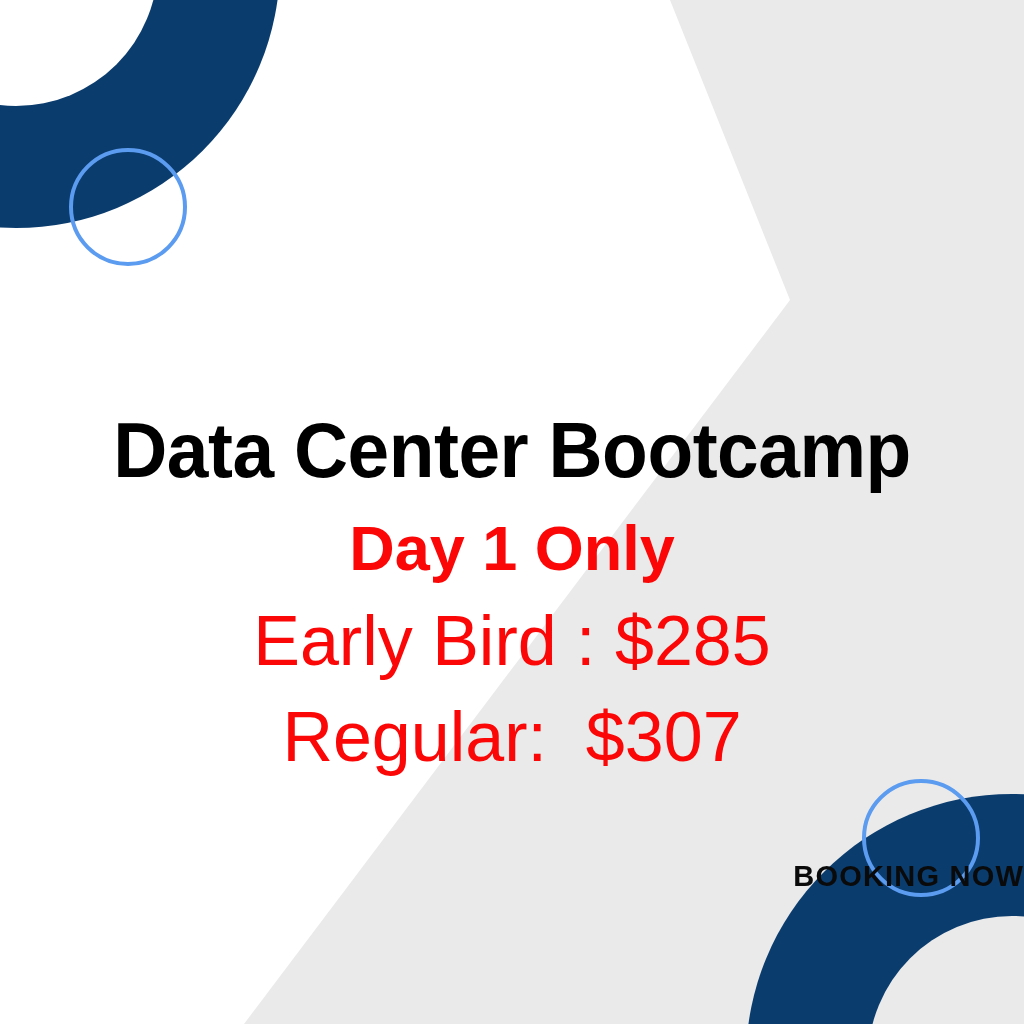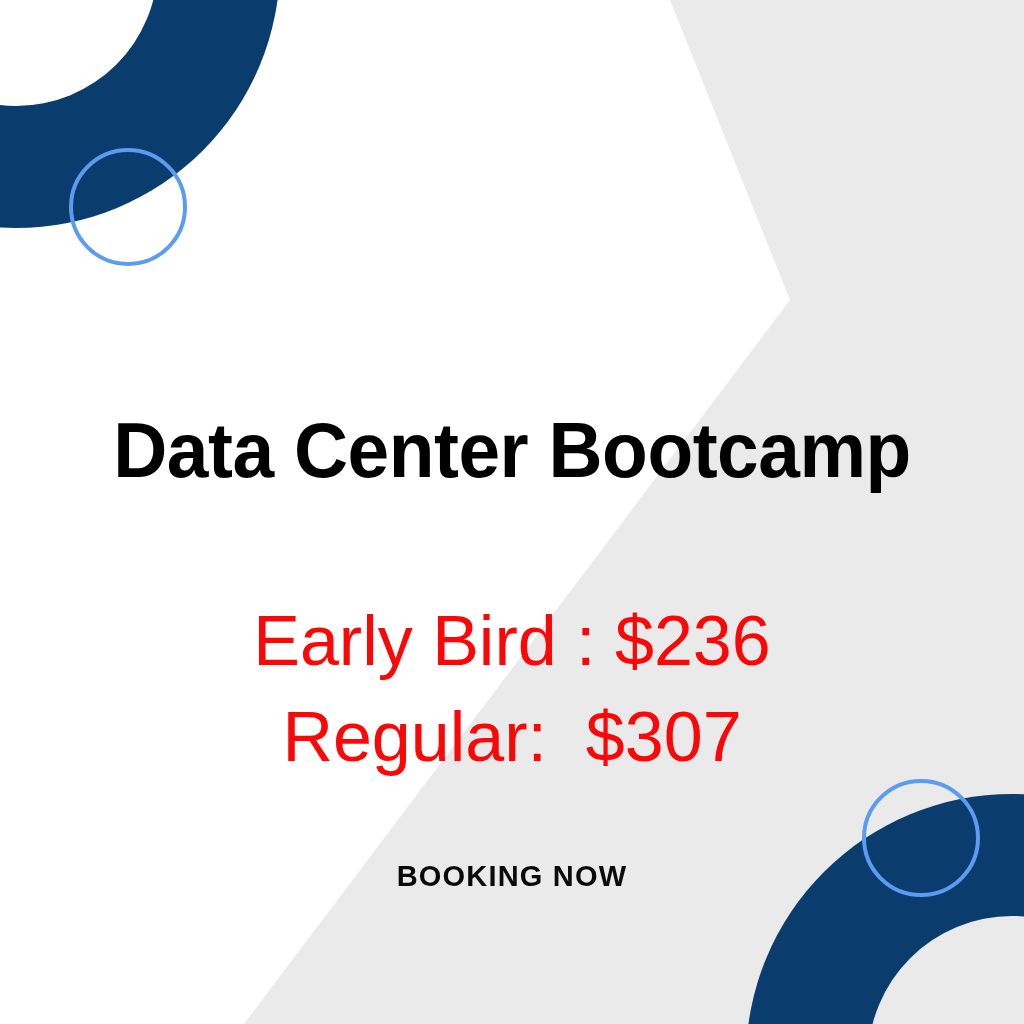--- a/index.html
+++ b/index.html
@@ -79,21 +79,21 @@
     white-space: pre;
   }
   .price-early { top: 600px; }
   .price-regular { top: 696px; }
 
   .cta {
     position: absolute;
     left: 0;
     right: 0;
     top: 858px;
-    text-align: center;
+    text-align: right;
     font-family: "Liberation Sans", "DejaVu Sans", sans-serif;
     font-weight: bold;
     font-size: 29px;
     line-height: 36px;
     letter-spacing: 1.2px;
     color: #0A0A0A;
     white-space: nowrap;
   }
 </style>
 </head>
@@ -130,21 +130,22 @@
       <rect x="430" y="430" width="600" height="600" fill="#0A3C6E" mask="url(#mask-donut-br)"></rect>
     </g>
 
     <circle cx="921" cy="838" r="57" fill="none" stroke="#5B9BF0" stroke-width="4"></circle>
   </svg>
 
   <div id="content">
 
     <div class="headline">Data Center Bootcamp</div>
 
+    <div class="subhead">Day 1 Only</div>
 
-    <div class="price-line price-early">Early Bird : $236</div>
+    <div class="price-line price-early">Early Bird : $285</div>
 
     <div class="price-line price-regular">Regular:  $307</div>
 
     <div class="cta">BOOKING NOW</div>
 
   </div>
 </div>
 
 </body></html>

